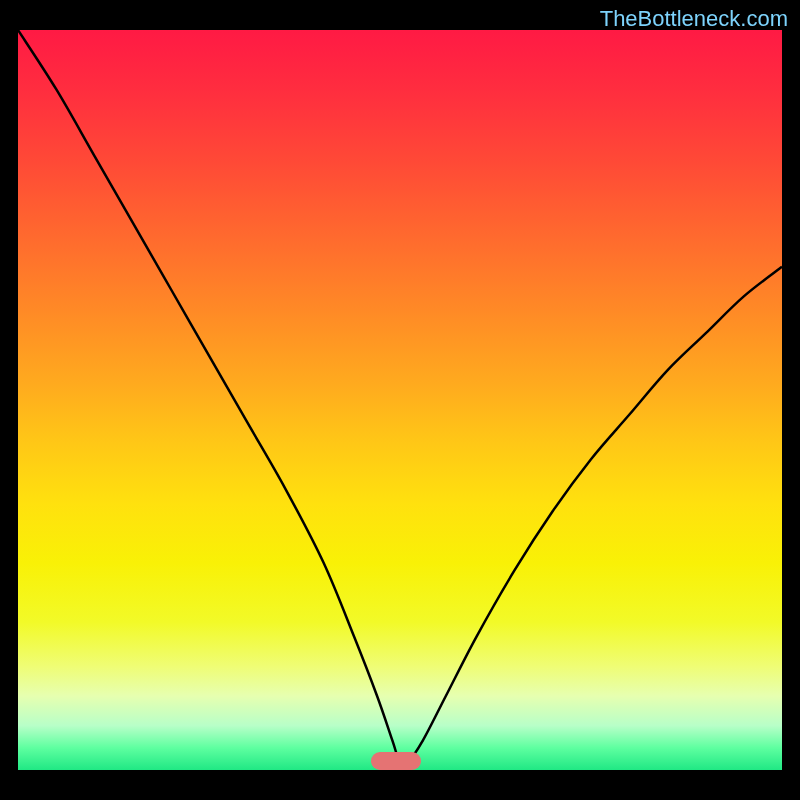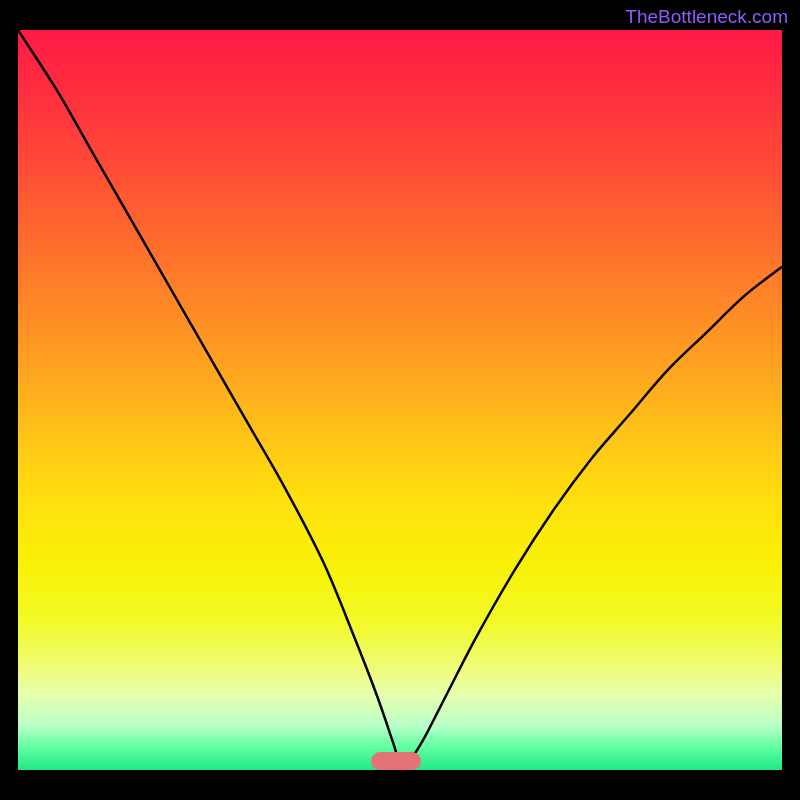--- a/index.html
+++ b/index.html
@@ -8,22 +8,22 @@
     height: 800px;
     background: #000;
     position: relative;
     font-family: Arial, sans-serif;
     overflow: hidden;
   }
   .watermark {
     position: absolute;
     top: 6px;
     right: 12px;
-    color: #8b5cf6;
-    font-size: 19px;
+    color: #7dd3fc;
+    font-size: 22px;
     font-weight: 500;
     z-index: 10;
   }
   .plot-area {
     position: absolute;
     left: 18px;
     top: 30px;
     width: 764px;
     height: 740px;
     background: linear-gradient(to bottom,

